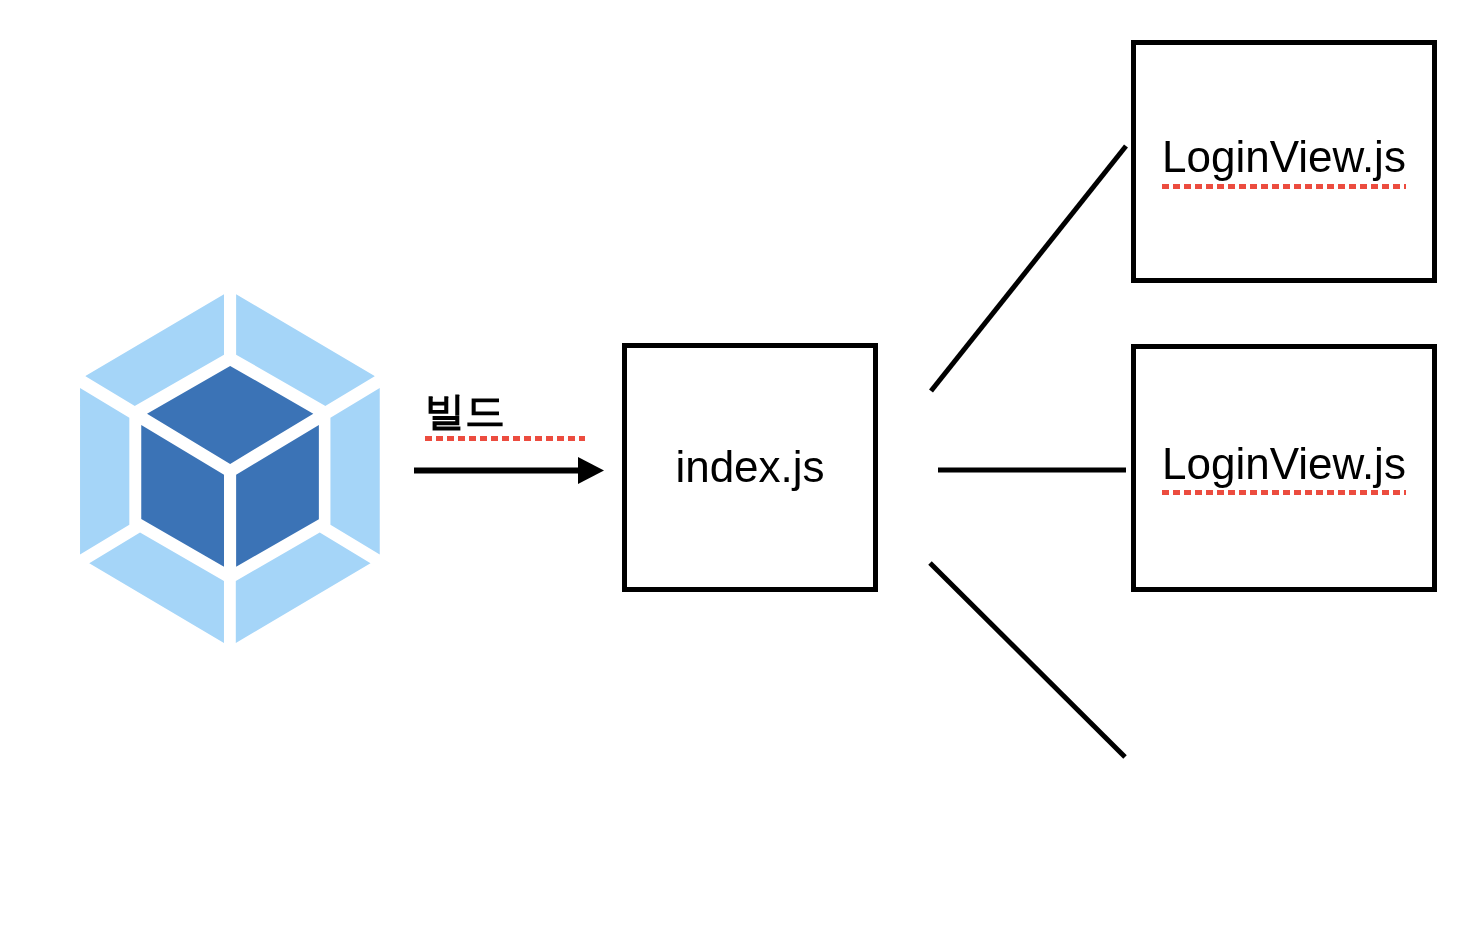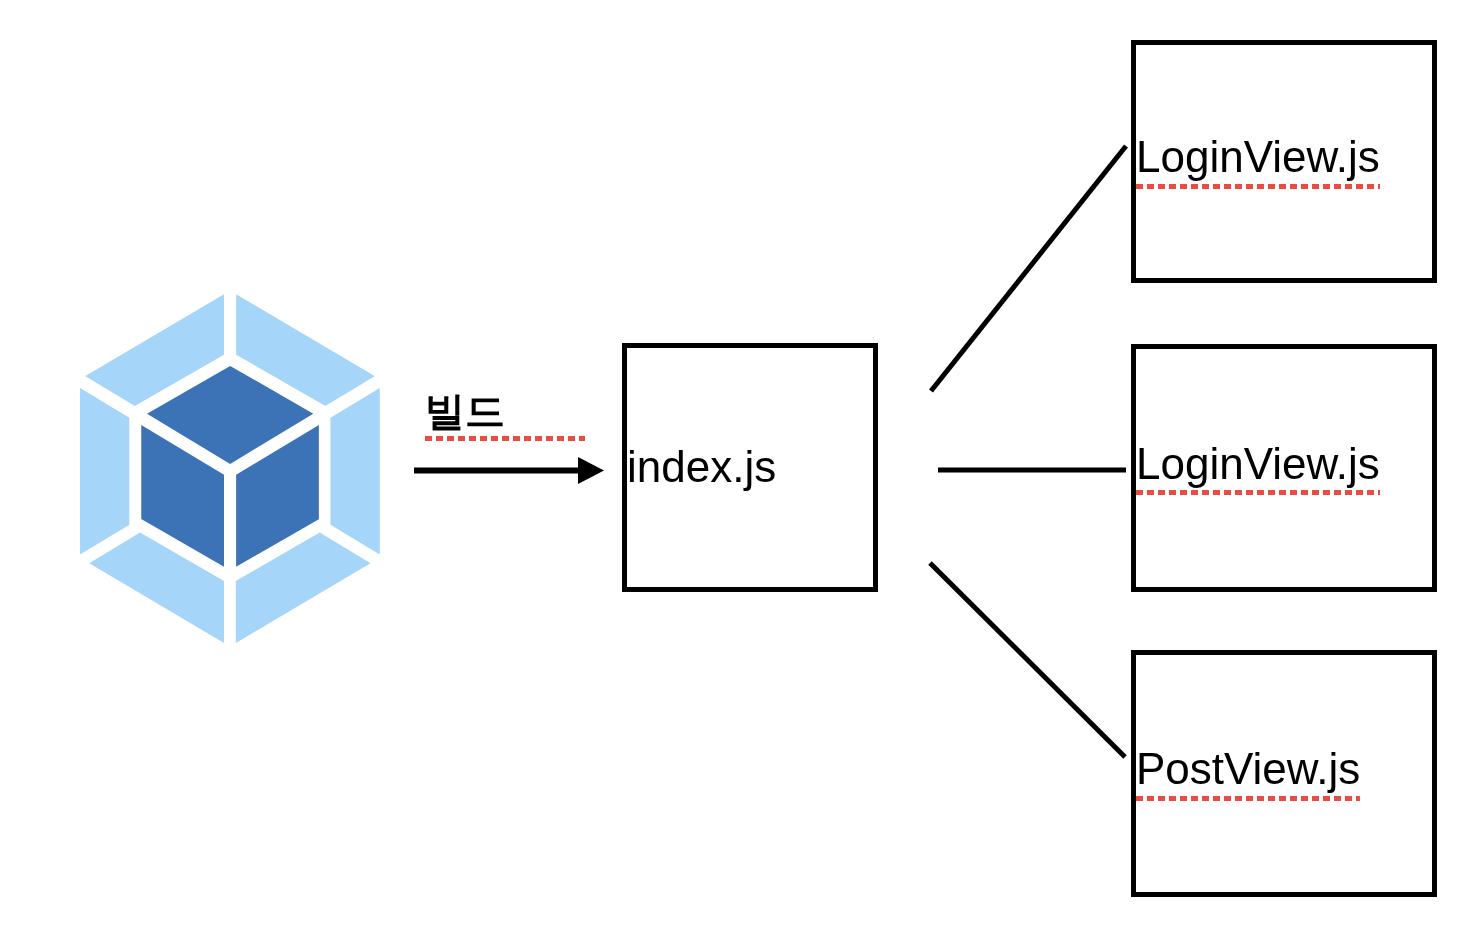--- a/index.html
+++ b/index.html
@@ -55,21 +55,21 @@
     pointer-events: none;
   }
 
   
   .node {
     box-sizing: border-box;
     border: 5px solid var(--color-line, #000);
     background: var(--color-background, #fff);
     display: flex;
     align-items: center;
-    justify-content: flex-start;
+    justify-content: center;
   }
   .node-index { left: 622px; top: 343px; width: 256px; height: 249px; }
   .node-login { left: 1131px; top: 40px;  width: 306px; height: 243px; }
   .node-home  { left: 1131px; top: 344px; width: 306px; height: 248px; }
   .node-post  { left: 1131px; top: 650px; width: 306px; height: 247px; }
 
   .node-label {
     font-size: 44px;
     font-weight: 400;
     color: var(--color-text, #000);
@@ -121,17 +121,14 @@
   </div>
 
   <div class="abs node node-login">
     <span class="node-label spell">LoginView.js</span>
   </div>
 
   <div class="abs node node-home">
     <span class="node-label spell">LoginView.js</span>
   </div>
 
-  <div class="abs node node-post">
-    <span class="node-label spell">PostView.js</span>
-  </div>
 
 </div>
 
 </body></html>

